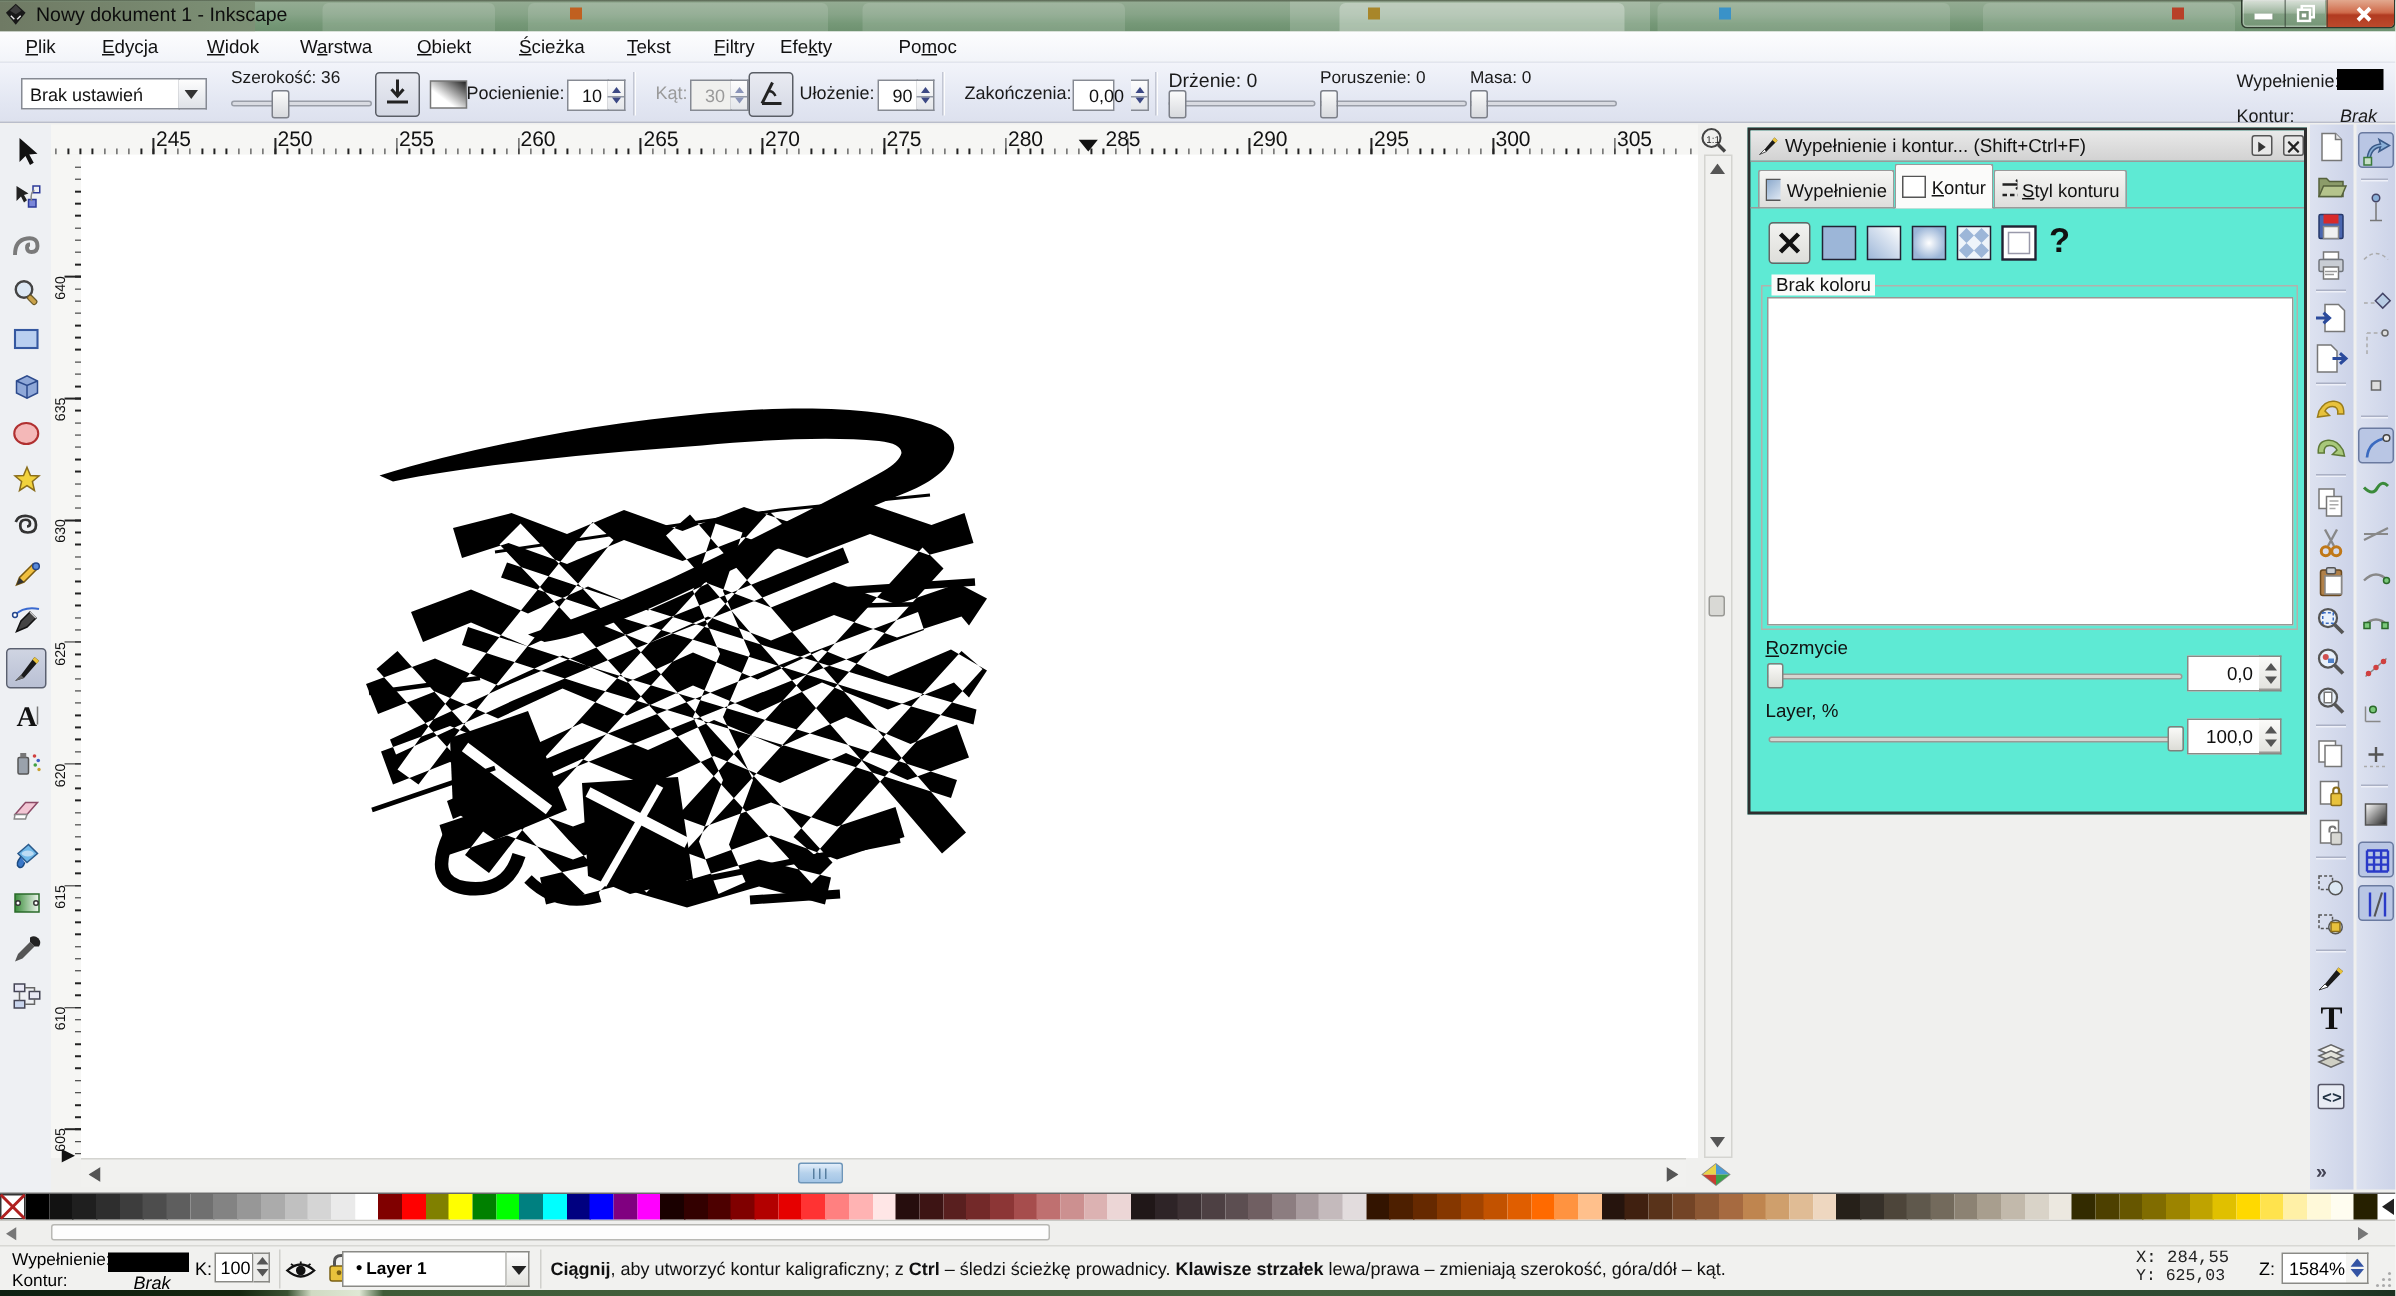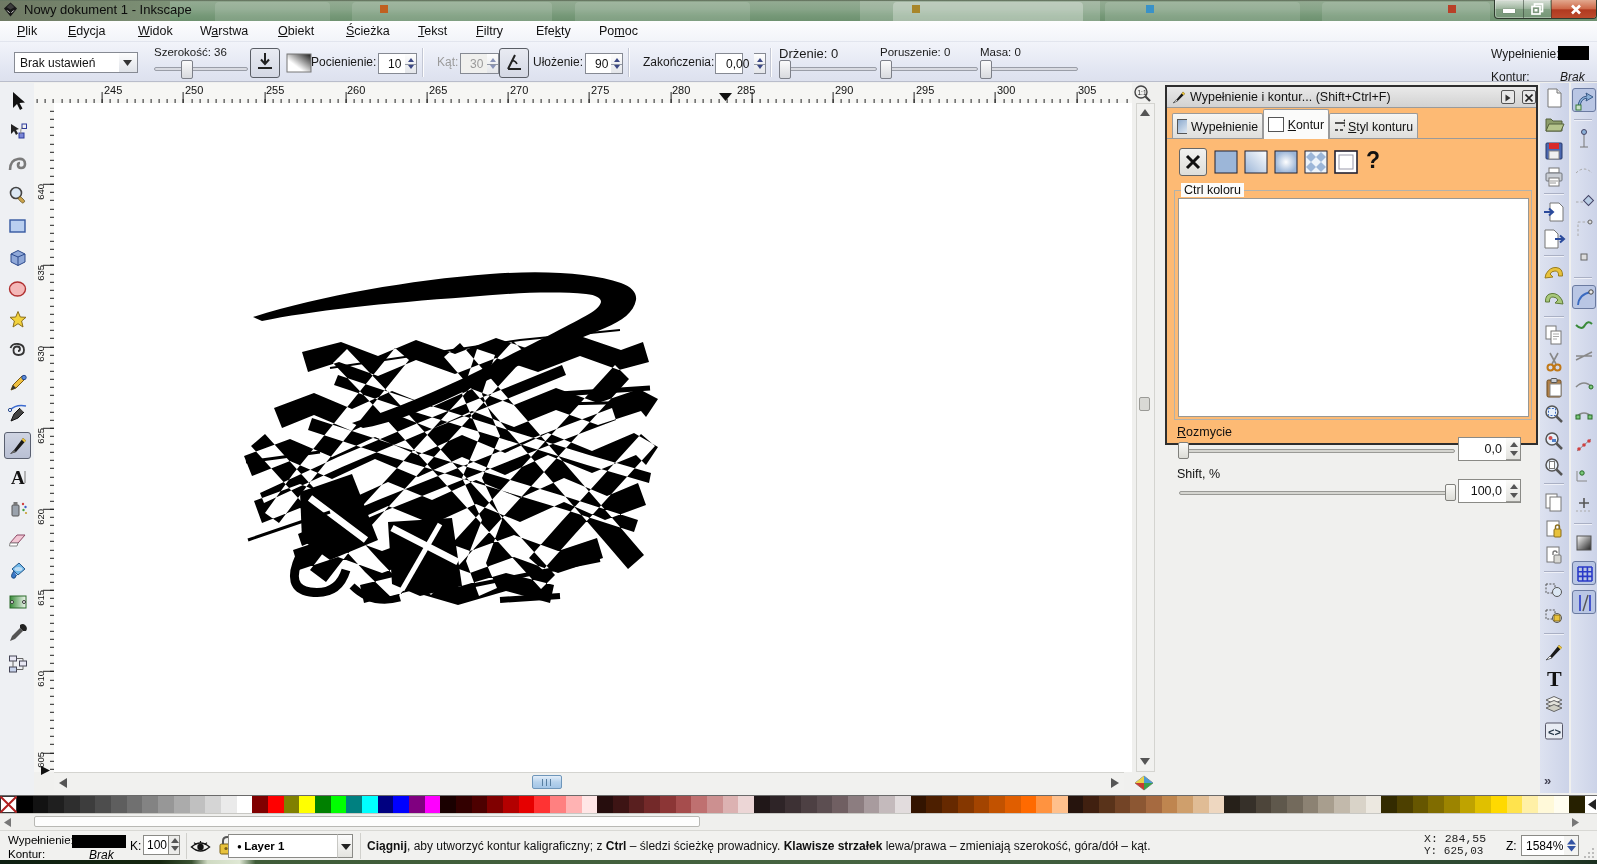--- a/index.html
+++ b/index.html
@@ -42,38 +42,38 @@
 #toolbox { left:0; top:83px; width:34px; height:712px; background:#eef0f3; }
 .tb { position:absolute; left:4px; width:27px; height:27px; }
 .tb svg { display:block; margin:1px auto 0; }
 .tb.sel { background:linear-gradient(180deg,#cfd4e2,#b9c0d4); border:1px solid #5a6070; border-radius:3px; }
 
 #hruler { left:34px; top:83px; width:1098px; height:20px; background:#f6f6f4;
   background-image:
    repeating-linear-gradient(90deg, transparent 0, transparent 7.12px, #222 7.12px, #222 8.12px),
    repeating-linear-gradient(90deg, transparent 0, transparent 80.2px, #222 80.2px, #222 81.2px);
   background-size:auto 4px, auto 11px; background-position:-12.4px bottom, -12.4px bottom; background-repeat:repeat-x; }
-#hruler b { position:absolute; top:1px; font-size:11px; font-weight:normal; color:#111; }
+#hruler b { position:absolute; top:1px; font-size:14px; font-weight:normal; color:#111; }
 #vruler { left:34px; top:103px; width:20px; height:669px; background:#f6f6f4;
   background-image:
    repeating-linear-gradient(180deg, transparent 0, transparent 7.12px, #222 7.12px, #222 8.12px),
    repeating-linear-gradient(180deg, transparent 0, transparent 80.2px, #222 80.2px, #222 81.2px);
   background-size:4px auto, 11px auto; background-position:right 0.8px, right 0.8px; background-repeat:repeat-y; }
 #vruler b { position:absolute; left:1px; font-size:9.5px; font-weight:normal; color:#111; writing-mode:vertical-rl; transform:rotate(180deg); }
 
 #canvas { left:54px; top:103px; width:1078px; height:669px; background:#fff; }
 
 .sbV { left:1136px; top:103px; width:19px; height:669px; background:#f1f1ef; border:1px solid #d4d4d0; z-index:6; }
 .sbH { left:54px; top:772px; width:1070px; height:19px; background:#f1f1ef; border-top:1px solid #d4d4d0; z-index:6; }
 .gthumb { position:absolute; background:#d9d9d5; border:1px solid #9a9a96; border-radius:2px; }
 .bthumb { position:absolute; background:linear-gradient(180deg,#e3eefa,#b6d2ec 50%,#a3c5e6);
   border:1px solid #6e96ba; border-radius:2px; }
 
 #dock { left:1132px; top:83px; width:465px; height:712px; background:#f0f0ee; }
-#dlg { position:absolute; left:33px; top:2px; width:373px; height:360px; background:#fdba74; border:2px solid #2e2e2e; }
+#dlg { position:absolute; left:33px; top:2px; width:373px; height:458px; background:#5eead4; border:2px solid #2e2e2e; }
 #dlgtitle { position:absolute; left:0; top:0; width:100%; height:21px;
   background:linear-gradient(180deg,#e9e9e9,#d2d2d2); border-bottom:1px solid #9a9a9a;
   font-size:12.5px; color:#111; }
 .dbtn { position:absolute; top:3px; width:14px; height:14px; border:1px solid #555; background:#e8e8e8; border-radius:2px; }
 .tabrow { position:absolute; left:0; top:22px; width:100%; height:30px; }
 .tab { position:absolute; bottom:0; height:26px; background:linear-gradient(180deg,#f6f6f4,#dddddb);
   border:1px solid #9a9a9a; border-bottom:none; border-radius:2px 2px 0 0; font-size:12.3px; color:#111;
   display:flex; align-items:center; padding:0 4px; white-space:nowrap; overflow:hidden; }
 .tab.on { height:30px; background:#fbfbfa; z-index:3; }
 .tabline { position:absolute; left:0; top:51px; width:100%; height:1px; background:#9a9a9a; z-index:2; }
@@ -152,21 +152,21 @@
 
 <div id="menubar" class="ab">
   <span style="left:17px"><u>P</u>lik</span>
   <span style="left:68px"><u>E</u>dycja</span>
   <span style="left:138px"><u>W</u>idok</span>
   <span style="left:200px">W<u>a</u>rstwa</span>
   <span style="left:278px"><u>O</u>biekt</span>
   <span style="left:346px"><u>Ś</u>cieżka</span>
   <span style="left:418px"><u>T</u>ekst</span>
   <span style="left:476px"><u>F</u>iltry</span>
-  <span style="left:536px">Efe<u>k</u>ty</span>
+  <span style="left:520px">Efe<u>k</u>ty</span>
   <span style="left:599px">Po<u>m</u>oc</span>
 </div>
 
 <div id="tcbar" class="ab">
   <div class="spin" style="left:14px;top:10px;width:106px">Brak ustawień</div>
   <div class="sarr" style="left:119px;top:10px;width:19px;background:linear-gradient(180deg,#fdfdfd,#dfe2e8)">
       <svg style="position:absolute;left:4px;top:7px" width="10" height="7">
         <path d="M0 0 L9 0 L4.5 6 Z" fill="#333"></path>
       </svg>
     </div>
@@ -555,34 +555,34 @@
             <path d="M17 12 L22 17 L17 22 L12 17 Z"></path>
           </g>
         </svg></div>
     <div class="pbtn" style="left:167px;top:63px"><svg width="24" height="24">
           <rect x="1" y="1" width="22" height="22" fill="#fff" stroke="#223" stroke-width="1.6"></rect>
           <rect x="5" y="5" width="14" height="14" fill="#fff" stroke="#99a"></rect>
         </svg></div>
     <div class="dlbl" style="left:199px;top:60px;font-size:23px;font-weight:bold">?</div>
 
     <div class="gb" style="left:7px;top:103px;width:358px;height:230px">
-      <span class="cap">Ctrl koloru</span>
+      <span class="cap">Brak koloru</span>
       <div class="sunk" style="left:3px;top:7px;width:351px;height:219px"></div>
     </div>
     <div class="dlbl" style="left:10px;top:338px"><u>R</u>ozmycie</div>
     <div class="gtrack" style="left:12px;top:362px;width:276px"></div>
     <div class="gthumb2" style="left:11px;top:355px"></div>
     <div class="dspin" style="left:291px;top:350px;width:49px">
         <span>0,0</span>
       </div>
     <div class="darr" style="left:339px;top:350px">
         <i></i>
         <b></b>
       </div>
-    <div class="dlbl" style="left:10px;top:380px">Shift, %</div>
+    <div class="dlbl" style="left:10px;top:380px">Layer, %</div>
     <div class="gtrack" style="left:12px;top:404px;width:276px"></div>
     <div class="gthumb2" style="left:278px;top:397px"></div>
     <div class="dspin" style="left:291px;top:392px;width:49px">
         <span>100,0</span>
       </div>
     <div class="darr" style="left:339px;top:392px">
         <i></i>
         <b></b>
       </div>
   </div>

